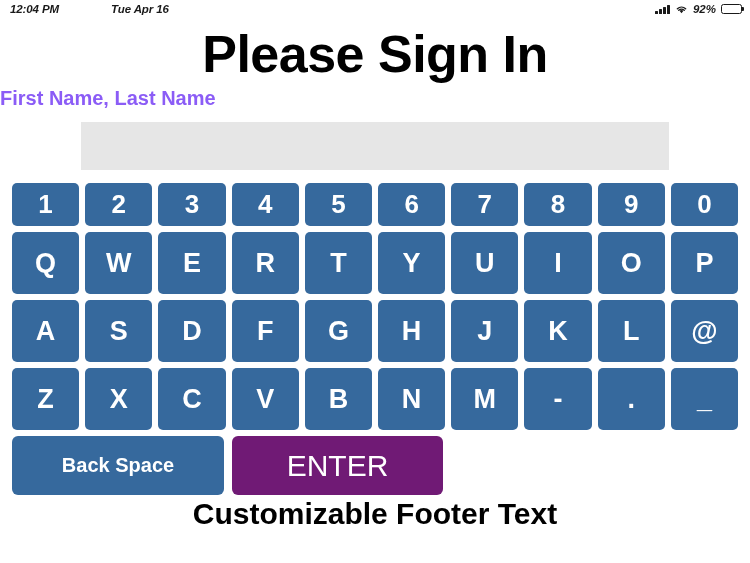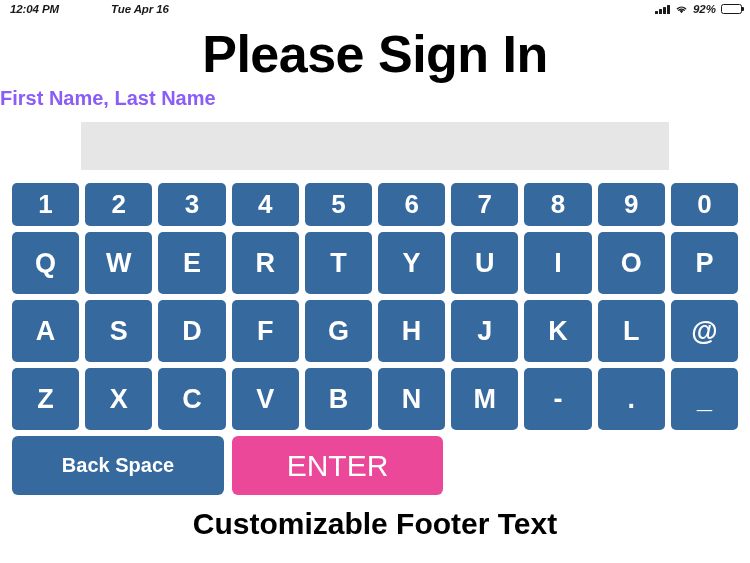--- a/index.html
+++ b/index.html
@@ -125,32 +125,32 @@
   .krow.num .key { height: 43px; font-size: 26px; font-weight: bold; }
   .krow.alpha .key { height: 62px; font-size: 27px; font-weight: bold; }
   .krow.alpha .key.sym { font-size: 27px; }
 
   .krow.action { gap: 8px; margin-bottom: 0; }
   .krow.action .key { height: 59px; border-radius: 6px; }
   .key-backspace { flex: 0 0 212px; font-size: 20px; font-weight: bold; }
   .key-space { flex: 0 0 287px; font-size: 27px; font-weight: bold; }
   .key-enter {
     flex: 0 0 211px;
-    background: #ec4899;
+    background: #701a75;
     font-size: 30px;
     font-weight: normal;
   }
 
   
   .footer {
     text-align: center;
     font-size: 30px;
     font-weight: bold;
     color: #000;
-    margin-top: 12px;
+    margin-top: 2px;
     line-height: 1.1;
   }
 </style>
 </head>
 <body>
 
 <div class="statusbar">
   <div class="status-left">
     <span class="sb-time">12:04 PM</span>
     <span class="sb-date">Tue Apr 16</span>

